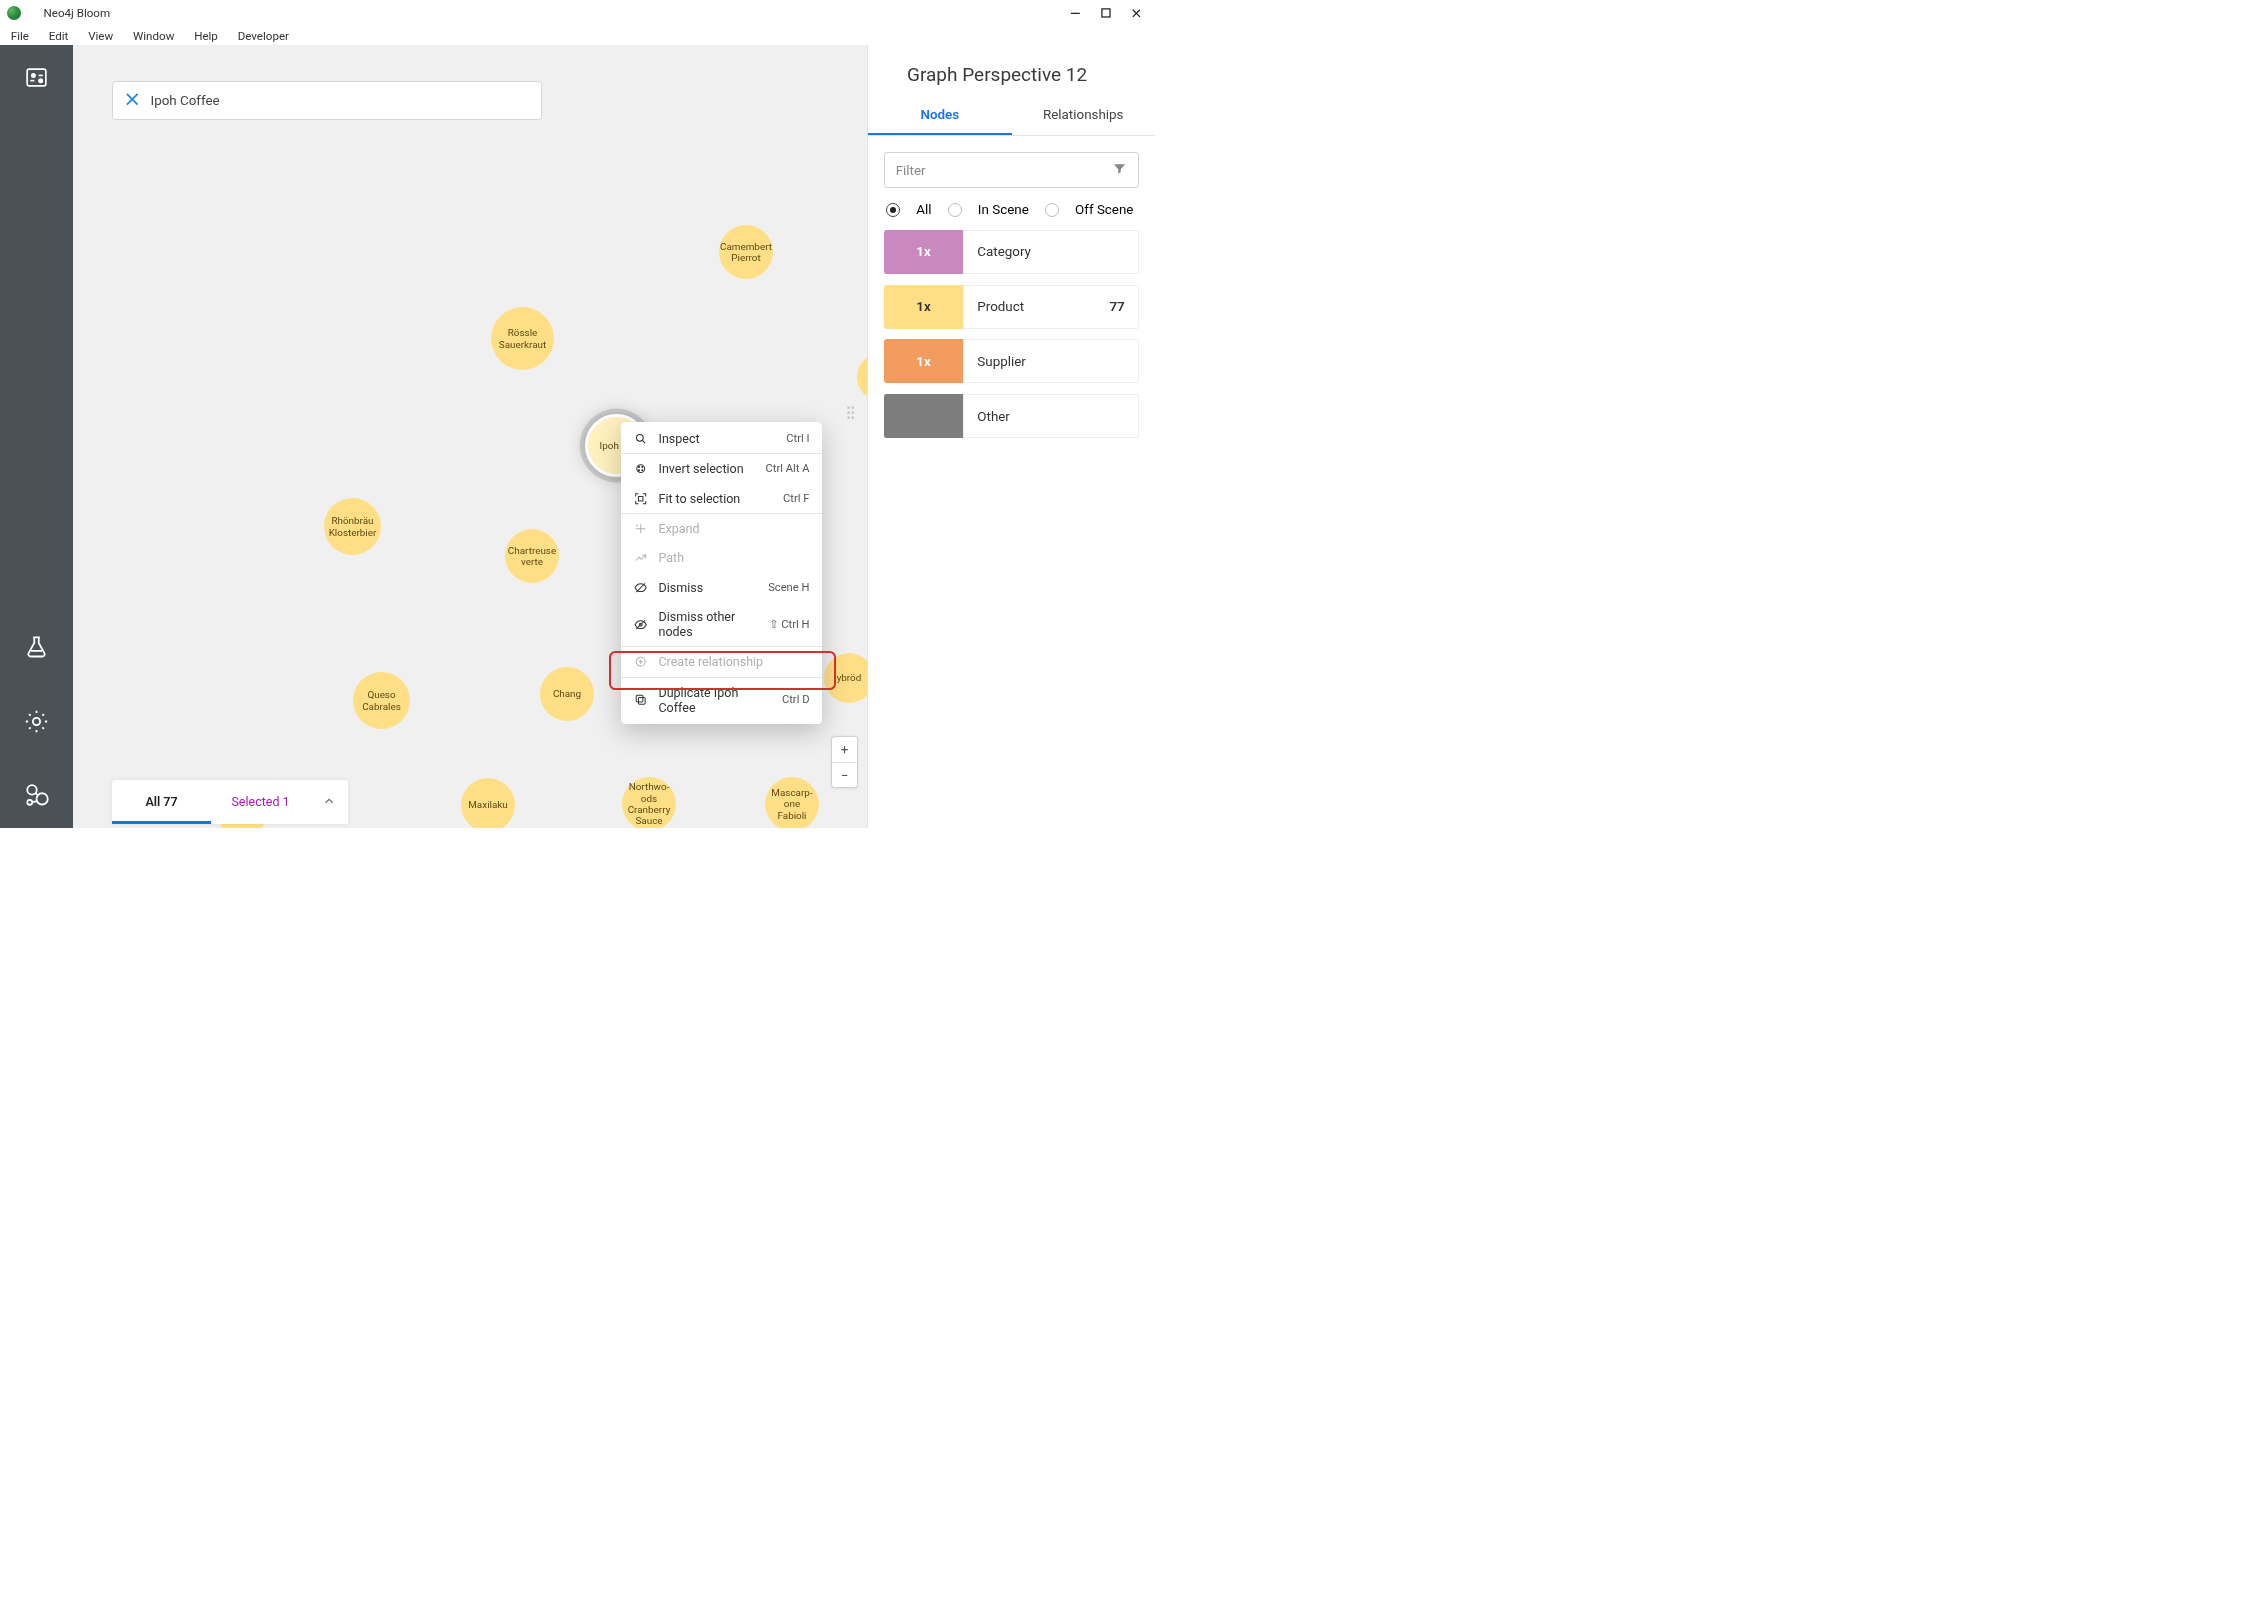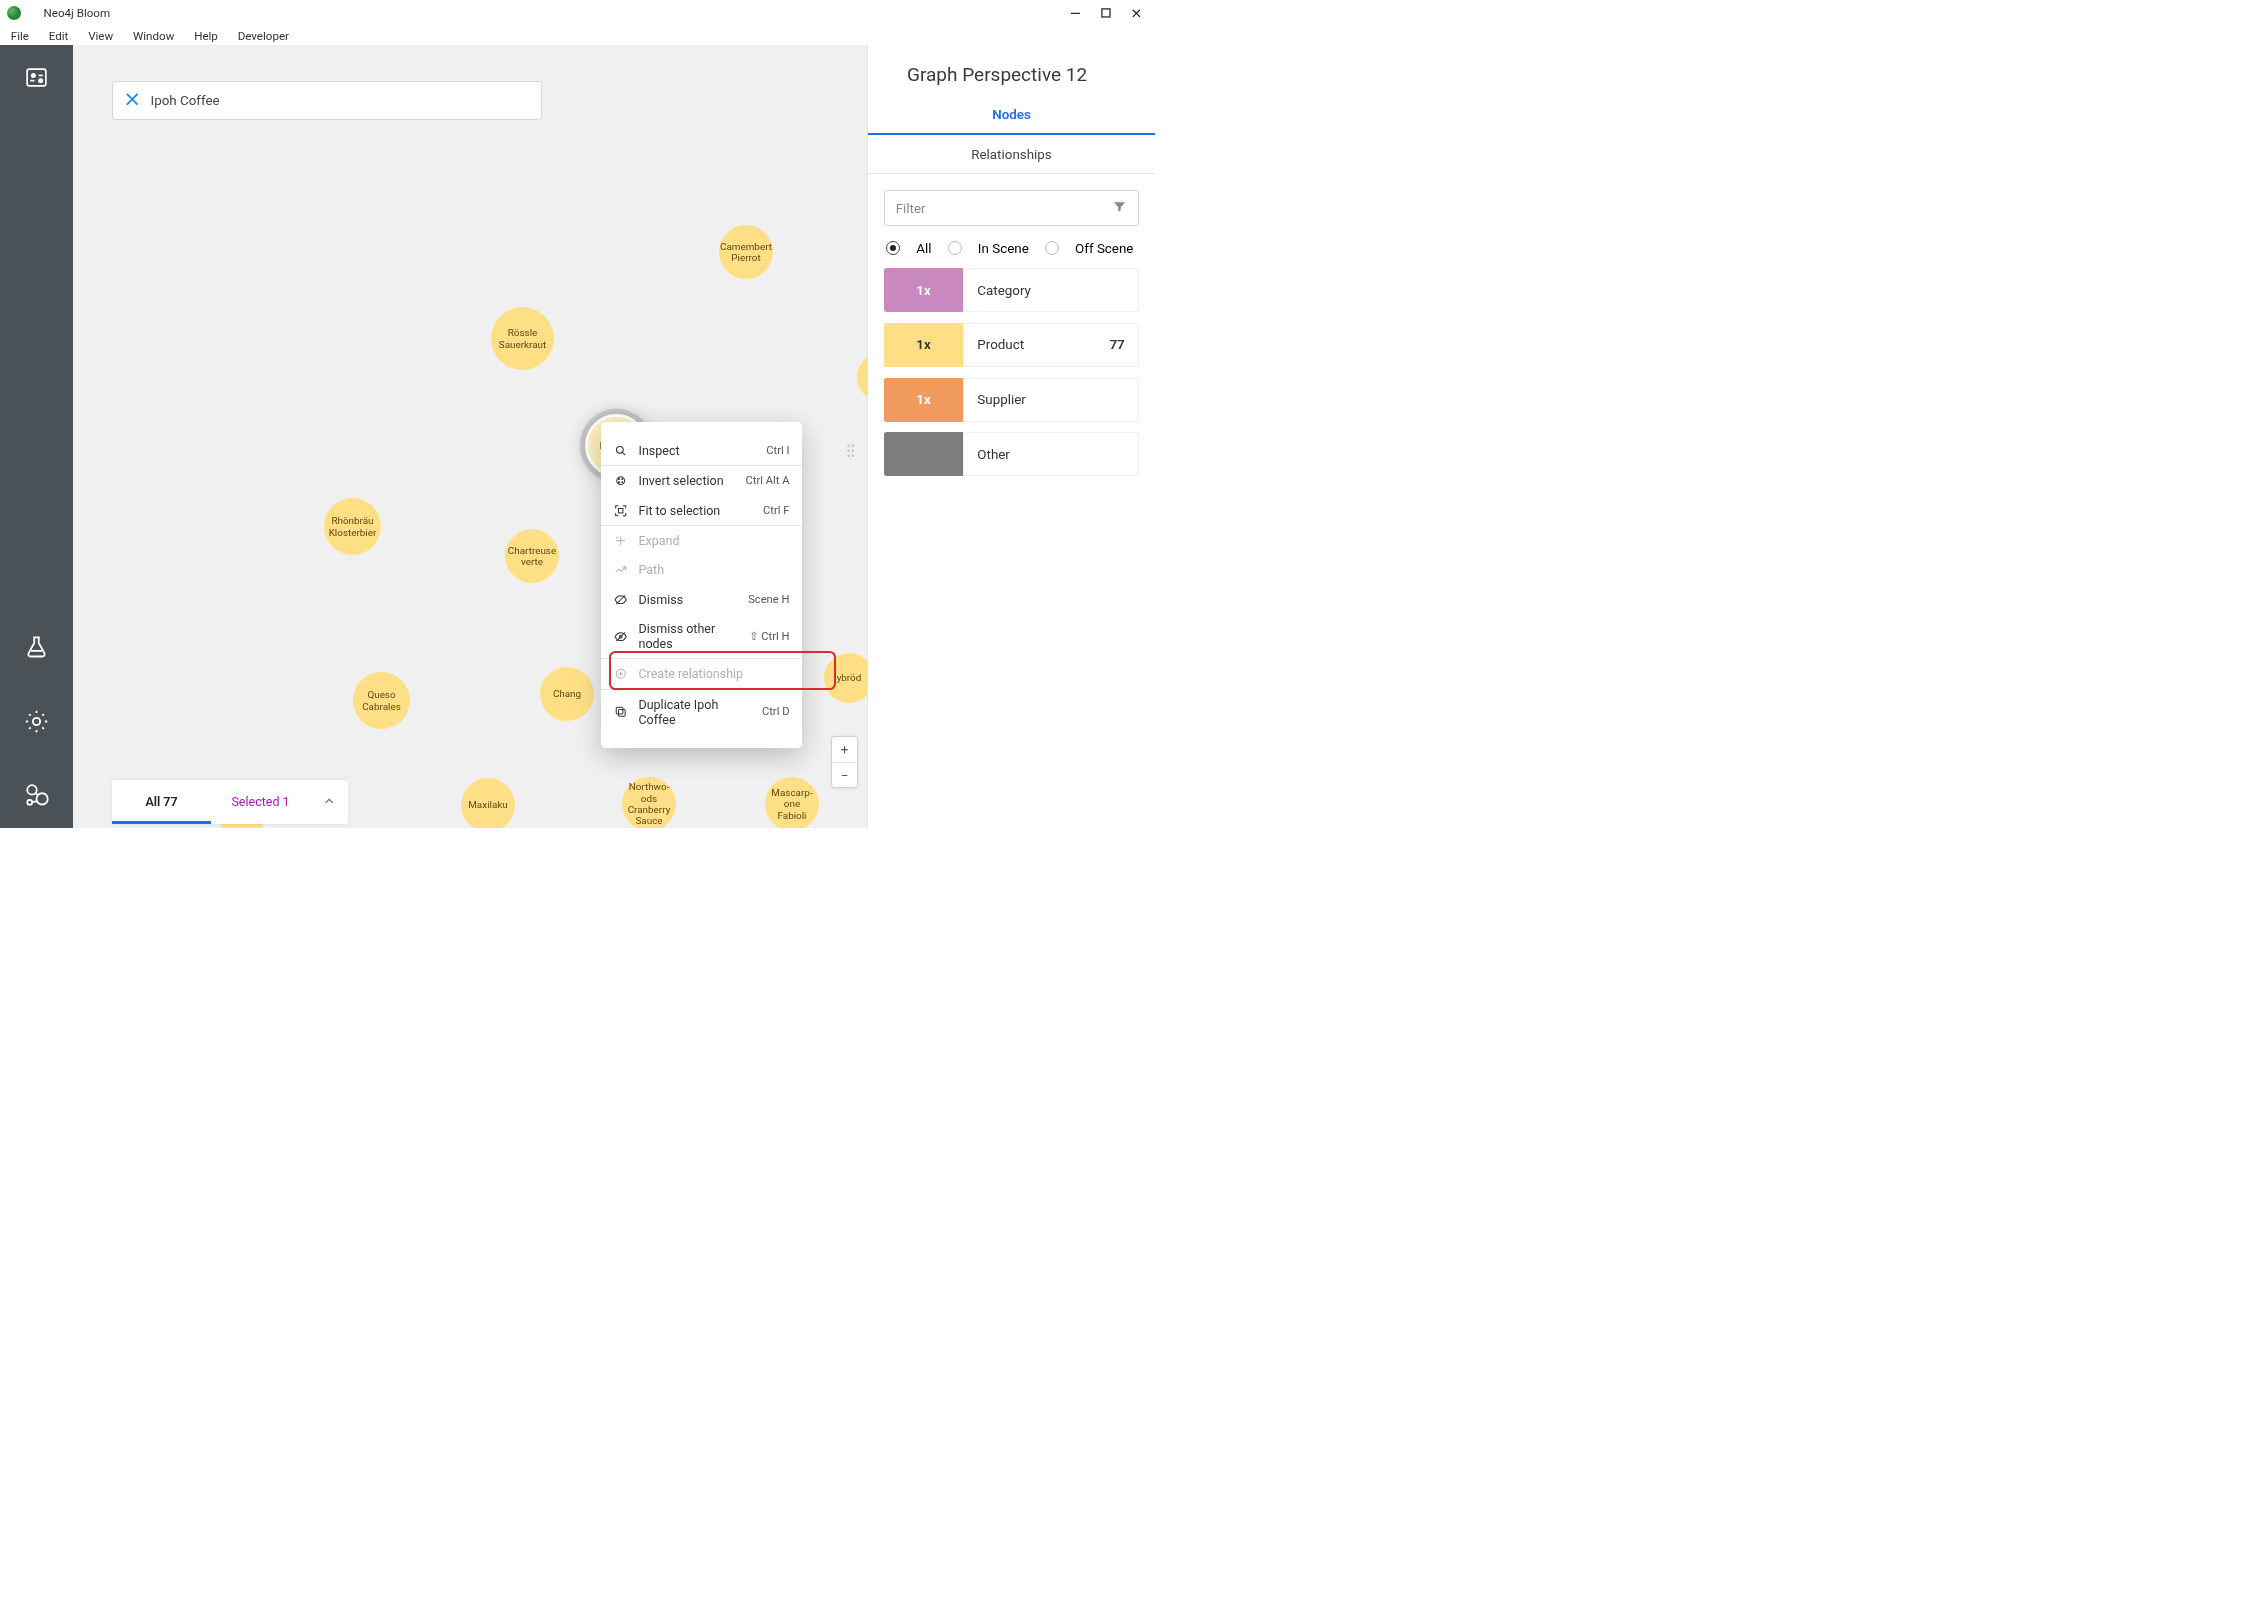--- a/index.html
+++ b/index.html
@@ -28,36 +28,36 @@
 
   .node { position:absolute; border-radius:50%; background:#ffdf86; color:#5c4a12; font-size:9.9px; line-height:1.15; display:flex; align-items:center; justify-content:center; text-align:center; padding:3.6px; }
   .node.selected { background:#fff0bf; border:3.6px solid #fff; box-shadow:0 0 0 5.4px rgba(0,0,0,0.12), 0 0 18px rgba(0,0,0,0.25); }
 
   .bottomcard { position:absolute; left:39px; bottom:4.5px; width:236px; height:44px; background:#fff; border-radius:3.6px 3.6px 0 0; display:flex; align-items:center; box-shadow: 0 0 5.4px rgba(0,0,0,0.08);}
   .bc-tab { flex:1; text-align:center; font-size:12.5px; color:#a21caf; position:relative; height:100%; display:flex; align-items:center; justify-content:center;}
   .bc-tab.active { font-weight:600; color:#222;}
   .bc-tab.active::after { content:""; position:absolute; bottom:0; left:0; right:0; height:2.7px; background:#1a73e8;}
   .bc-chevron { width:38px; display:flex; justify-content:center; color:#666; cursor:pointer; }
 
-  .ctxmenu { position:absolute; left:528px; top:377px; width:201px; background:#fff; border-radius:4.5px; box-shadow:0 7.2px 27px rgba(0,0,0,0.22); padding:14px 0; font-size:12.5px; color:#333; }
+  .ctxmenu { position:absolute; left:548px; top:377px; width:201px; background:#fff; border-radius:4.5px; box-shadow:0 7.2px 27px rgba(0,0,0,0.22); padding:2px 0; font-size:12.5px; color:#333; }
   .ctx-item { display:flex; align-items:center; padding:7.2px 12.5px; gap:10.7px; cursor:pointer; position:relative; }
   .ctx-item.disabled { color:#b0b0b0; cursor:default; }
   .ctx-icon { width:14.3px; display:flex; justify-content:center; color:inherit; }
   .ctx-label { flex:1; }
   .ctx-short { font-size:11.2px; color:#555; }
   .ctx-sep { height:0.9px; background:#e5e5e5; margin:0px 0; }
   .ctx-hl { position:absolute; border:2.2px solid #d32f2f; border-radius:6.3px; left:536px; top:606px; width:227px; height:39px; pointer-events:none; }
 
   .zoom-controls { position:absolute; right:9px; bottom:40px; width:27px; background:#fff; border:0.9px solid #d0d0d0; border-radius:3.6px; display:flex; flex-direction:column; box-shadow: 0 0.9px 2.7px rgba(0,0,0,0.08);}
   .zoom-btn { height:25px; display:flex; align-items:center; justify-content:center; font-size:13.4px; color:#555; cursor:pointer; }
   .zoom-btn + .zoom-btn { border-top:0.9px solid #e2e2e2; }
 
   .rpanel { width: 288px; background:#fff; display:flex; flex-direction:column; position:relative; border-left:0.9px solid #e4e4e4;}
   .rpanel-title { padding: 18px 39px 9px; font-size:19px; color:#3a3a3a; }
-  .rtabs { display:flex; border-bottom:0.9px solid #e5e5e5;flex-direction:column; }
+  .rtabs { display:flex; border-bottom:0.9px solid #e5e5e5; }
   .rtab { flex:1; text-align:center; padding:11.6px 0; font-size:13.4px; color:#444; cursor:pointer; }
   .rtab.active { color:#1a73e8; font-weight:600; border-bottom:2.7px solid #1a73e8; }
 
   .filter-box { margin:16px 16px 10.7px; height:36px; border:0.9px solid #d2d2d2; border-radius:3px; display:flex; align-items:center; padding:0 10.7px; justify-content:space-between; color:#888; font-size:13.4px; }
   .radio-row { display:flex; gap:16px; padding:3.6px 18px 12.5px; font-size:13.4px; align-items:center;}
   .radio { width:14.3px; height:14.3px; border-radius:50%; border:1.8px solid #444; display:inline-flex; align-items:center; justify-content:center;}
   .radio.on::after { content:""; width:6.3px; height:6.3px; background:#222; border-radius:50%; }
   .radio.off { border-color:#bbb; }
   .cat-row { display:flex; margin:0 16px 10.7px; }
   .cat-swatch { width:79px; height:44px; display:flex; align-items:center; justify-content:center; font-size:13.4px; font-weight:600; border-radius:2.7px 0 0 2.7px;}

